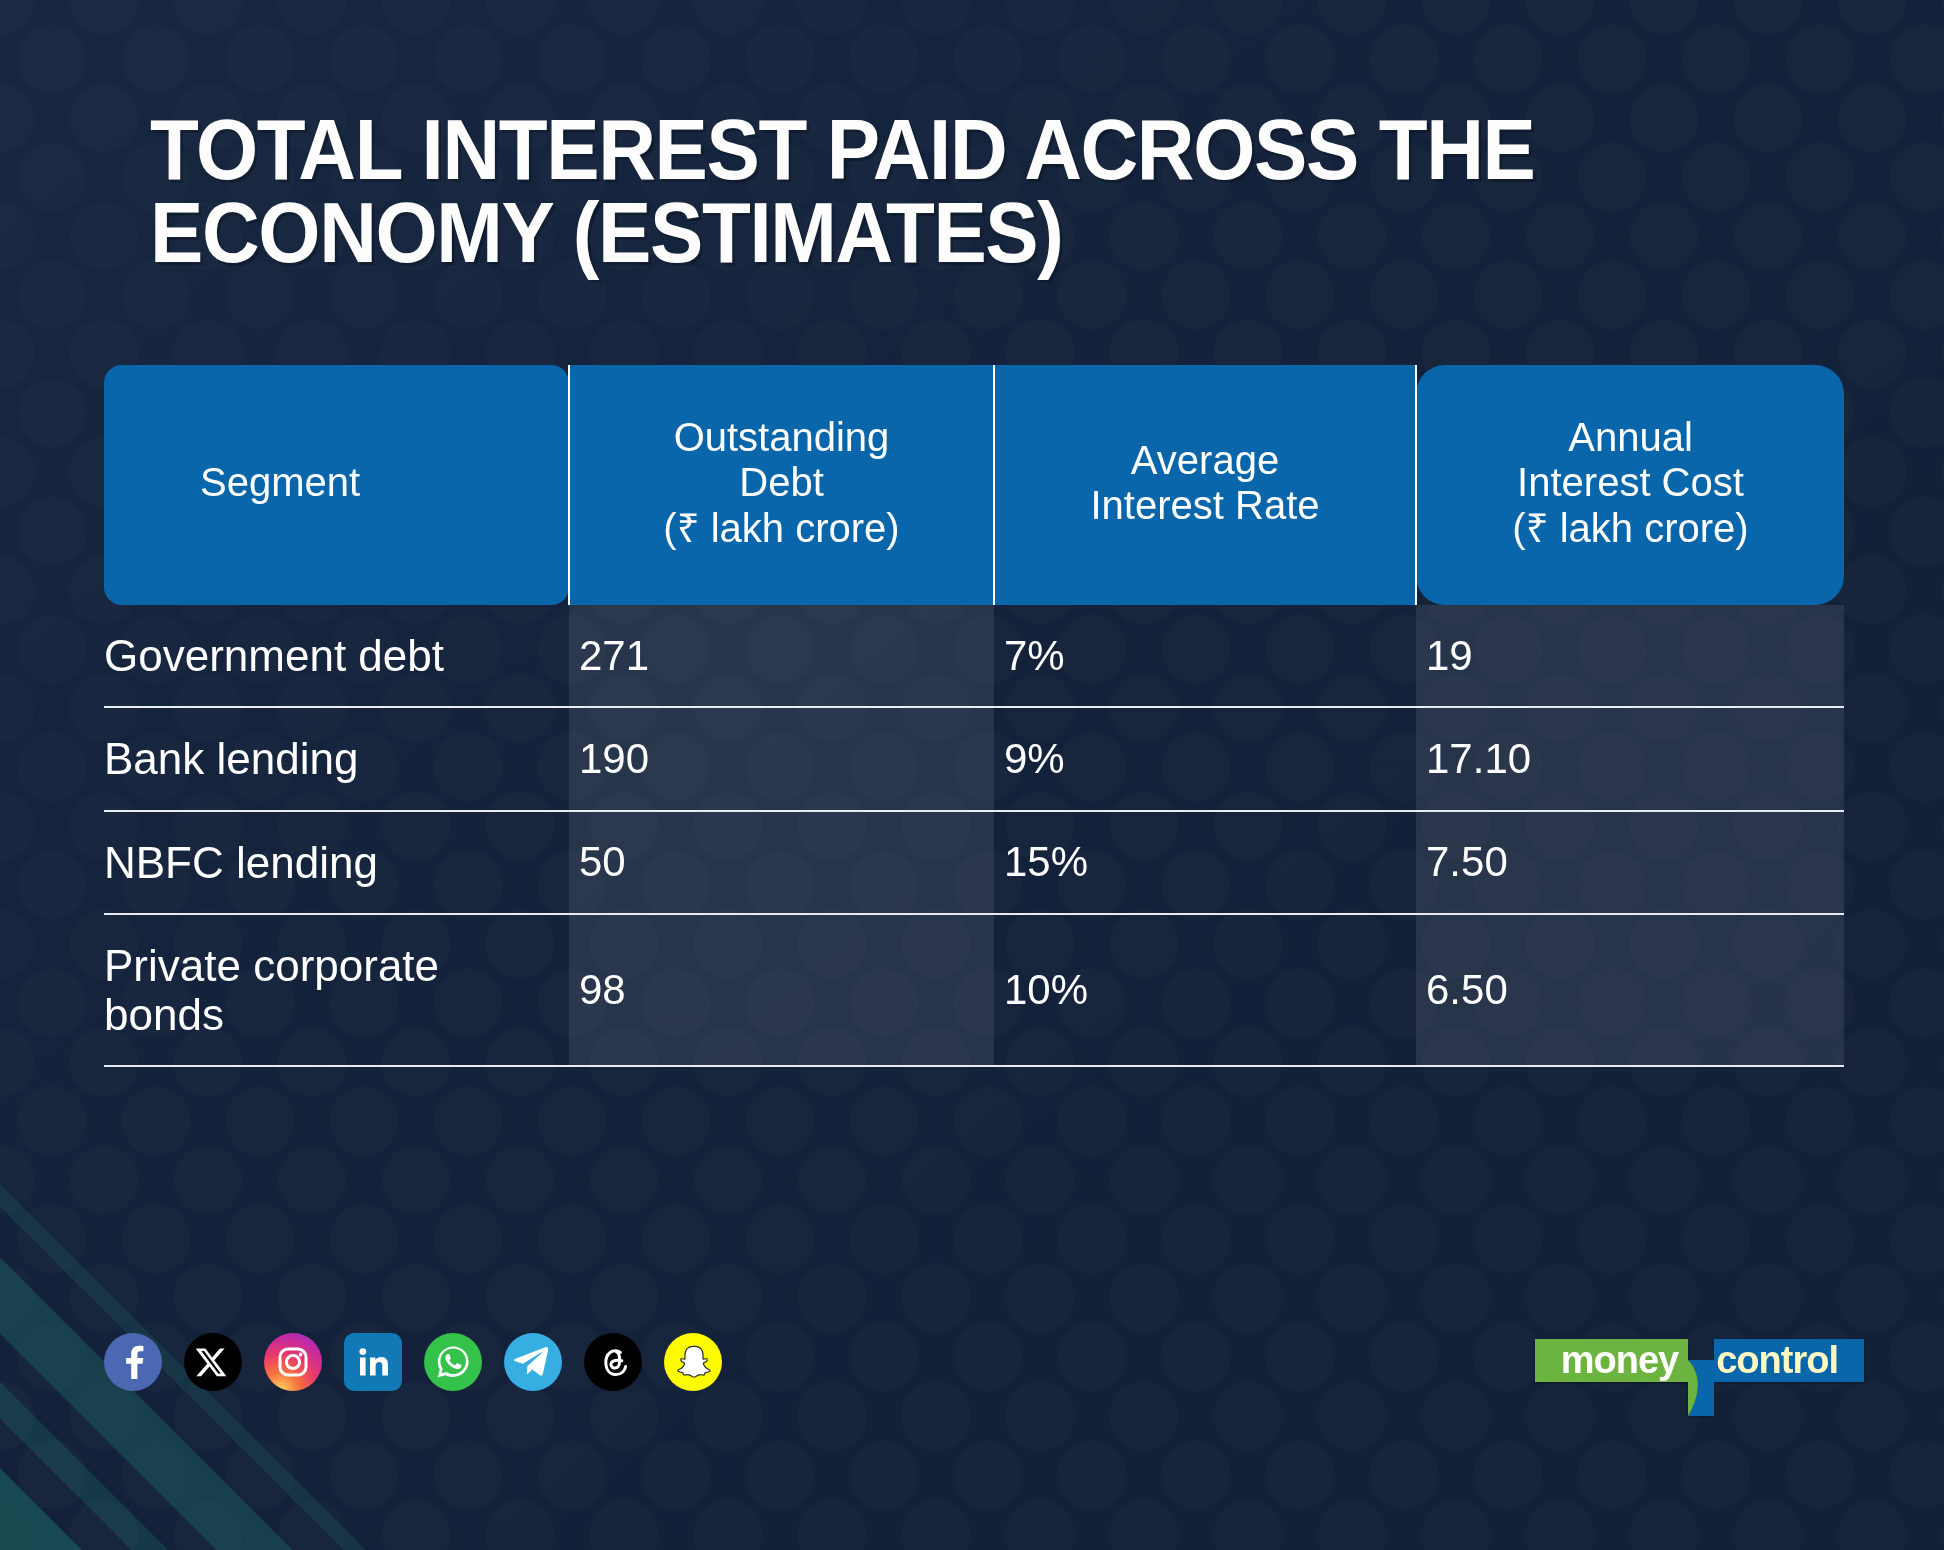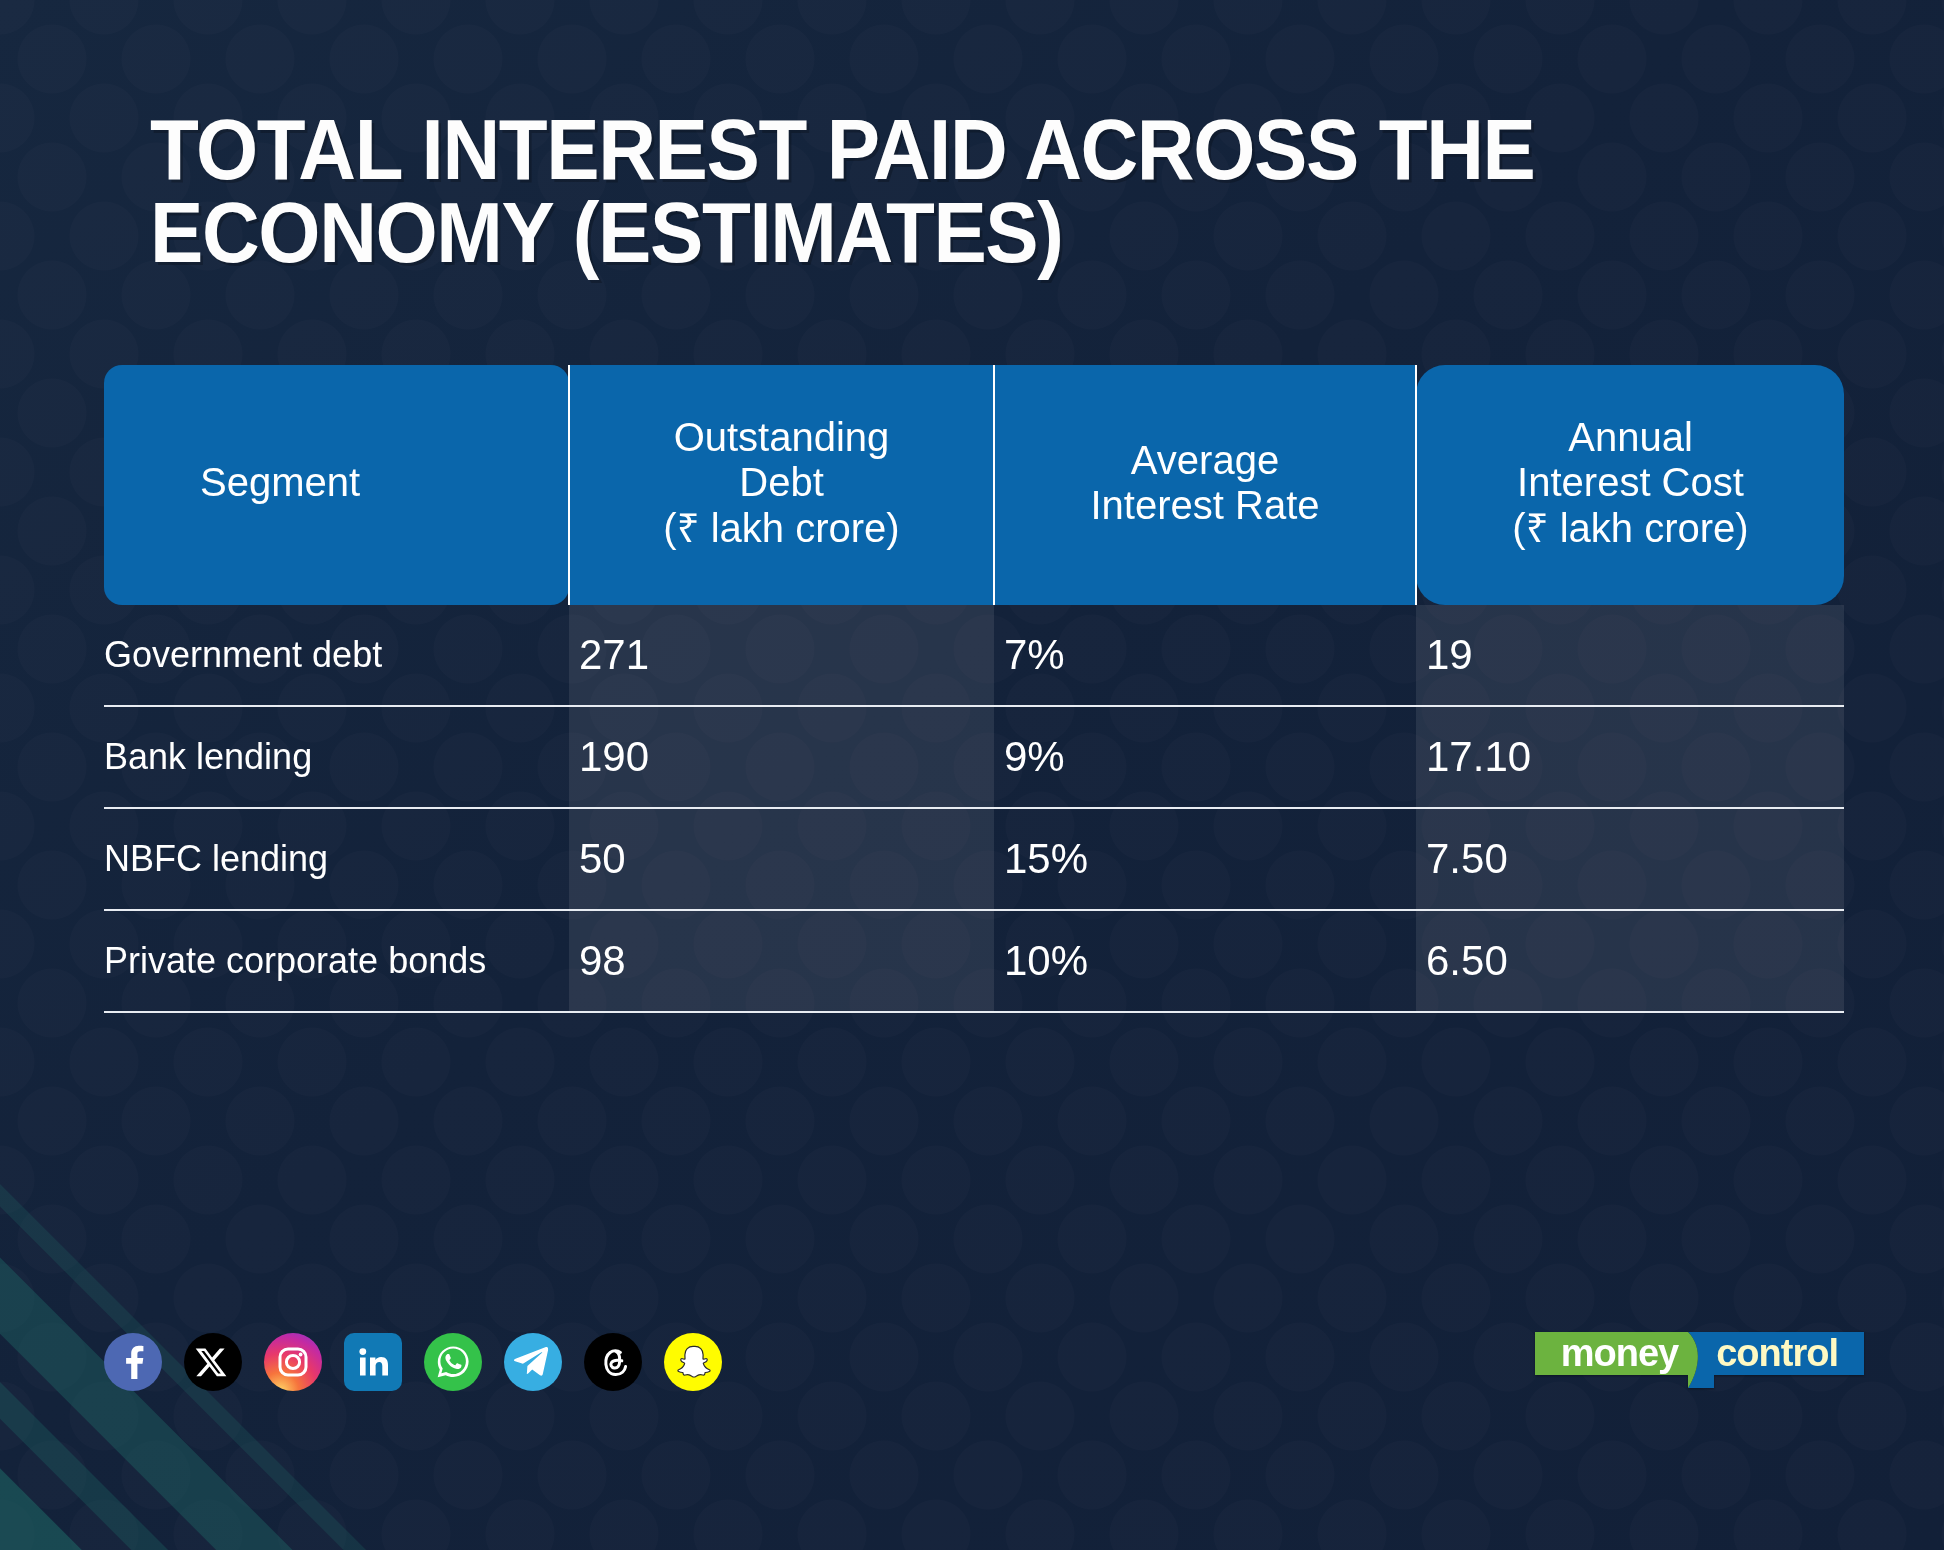--- a/index.html
+++ b/index.html
@@ -94,21 +94,21 @@
     font-size:42px;
     text-align:left;
     padding:26px 10px;
     border-bottom:2px solid #e8ecf2;
     vertical-align:middle;
     position:relative;
   }
   .tbl tbody tr td:first-child{
     text-align:left;
     padding-left:0;
-    font-size:36px;
+    font-size:44px;
     line-height:1.12;
   }
   .tbl tbody tr:first-child td{border-top:none;}
   .tbl tbody td.shade{background:rgba(255,255,255,.085);}
   .tbl tbody tr.total td{font-weight:bold;font-size:44px;}
   .tbl tbody tr.total td:first-child{font-size:44px;}
 
   
   .social{
     position:absolute;left:104px;top:1333px;
@@ -117,21 +117,21 @@
   .sico{
     width:58px;height:58px;border-radius:50%;
     display:flex;align-items:center;justify-content:center;
     overflow:hidden;flex:0 0 auto;
   }
   .sico svg{display:block;}
   .sq{border-radius:10px;}
 
   .mc-logo{
     position:absolute;right:80px;top:1332px;
-    display:flex;align-items:flex-start;height:56px;
+    display:flex;align-items:center;height:56px;
     filter:drop-shadow(0 1px 1px rgba(0,0,0,.35));
   }
   .mc-money{
     background:#6cb33f;color:#fff;font-weight:bold;font-size:38px;
     display:flex;align-items:center;padding:0 10px 0 26px;
     letter-spacing:-1px;
   }
   .mc-wave{width:26px;position:relative;}
   .mc-wave svg{position:absolute;inset:0;}
   .mc-control{

